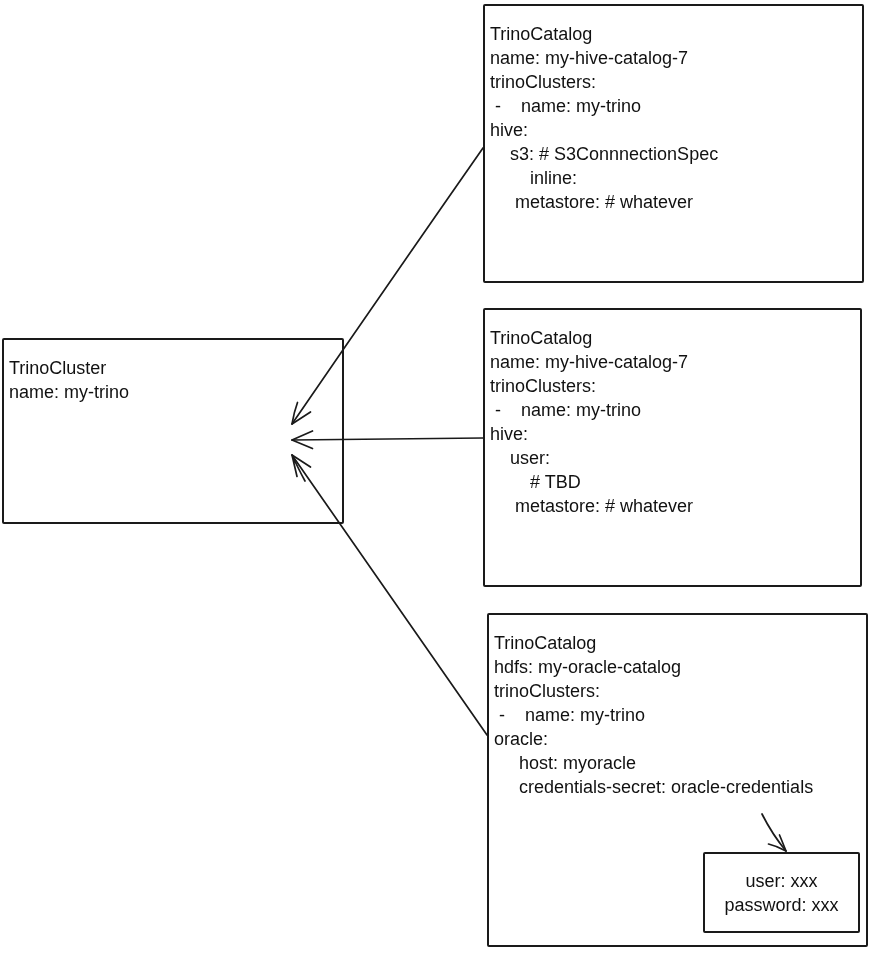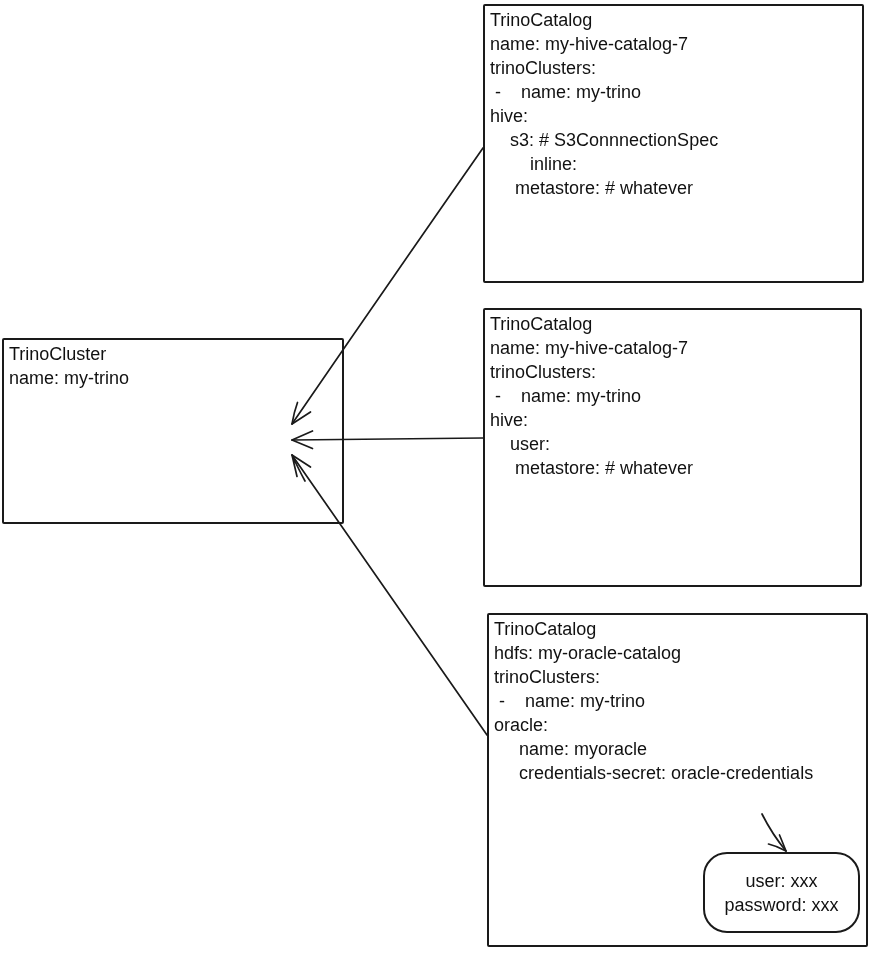--- a/index.html
+++ b/index.html
@@ -16,37 +16,37 @@
     background: var(--background);
     font-family: "Liberation Sans", "DejaVu Sans", sans-serif;
     color: var(--text);
     overflow: hidden;
   }
   .box {
     position: absolute;
     border: 2.5px solid var(--stroke);
     border-radius: 2px;
     background: transparent;
-    padding: 2px 5px;
+    padding: 16px 5px;
   }
   .lines { width: 100%; }
   .yaml-line {
     white-space: pre;
     font-size: 18px;
     line-height: 24px;
     color: var(--text);
   }
   .box.cluster   { left: 2px;   top: 338px; width: 342px; height: 186px; }
   .box.catalog1  { left: 483px; top: 4px;   width: 381px; height: 279px; }
   .box.catalog2  { left: 483px; top: 308px; width: 379px; height: 279px; }
   .box.catalog3  { left: 487px; top: 613px; width: 381px; height: 334px; }
   .box.secret {
     left: 703px; top: 852px; width: 157px; height: 81px;
     border-width: 2px;
-    display: flex; align-items: center; justify-content: center; border-radius: 24px;
+    display: flex; align-items: center; justify-content: center;
   }
   .box.secret .yaml-line { text-align: center; white-space: pre; }
   svg.overlay {
     position: absolute;
     left: 0; top: 0;
     width: 872px; height: 954px;
     pointer-events: none;
     color: var(--stroke);
   }
   svg.overlay path {
@@ -82,32 +82,33 @@
   </div>
 
   <div class="box catalog2">
     <div class="lines">
         <div class="yaml-line">TrinoCatalog</div>
         <div class="yaml-line">name: my-hive-catalog-7</div>
         <div class="yaml-line">trinoClusters:</div>
         <div class="yaml-line"> -    name: my-trino</div>
         <div class="yaml-line">hive:</div>
         <div class="yaml-line">    user:</div>
+        <div class="yaml-line">        # TBD</div>
         <div class="yaml-line">     metastore: # whatever</div>
       </div>
   </div>
 
   <div class="box catalog3">
     <div class="lines">
         <div class="yaml-line">TrinoCatalog</div>
         <div class="yaml-line">hdfs: my-oracle-catalog</div>
         <div class="yaml-line">trinoClusters:</div>
         <div class="yaml-line"> -    name: my-trino</div>
         <div class="yaml-line">oracle:</div>
-        <div class="yaml-line">     name: myoracle</div>
+        <div class="yaml-line">     host: myoracle</div>
         <div class="yaml-line">     credentials-secret: oracle-credentials</div>
       </div>
   </div>
 
   <div class="box secret">
     <div class="lines">
         <div class="yaml-line">user: xxx</div>
         <div class="yaml-line">password: xxx</div>
       </div>
   </div>

